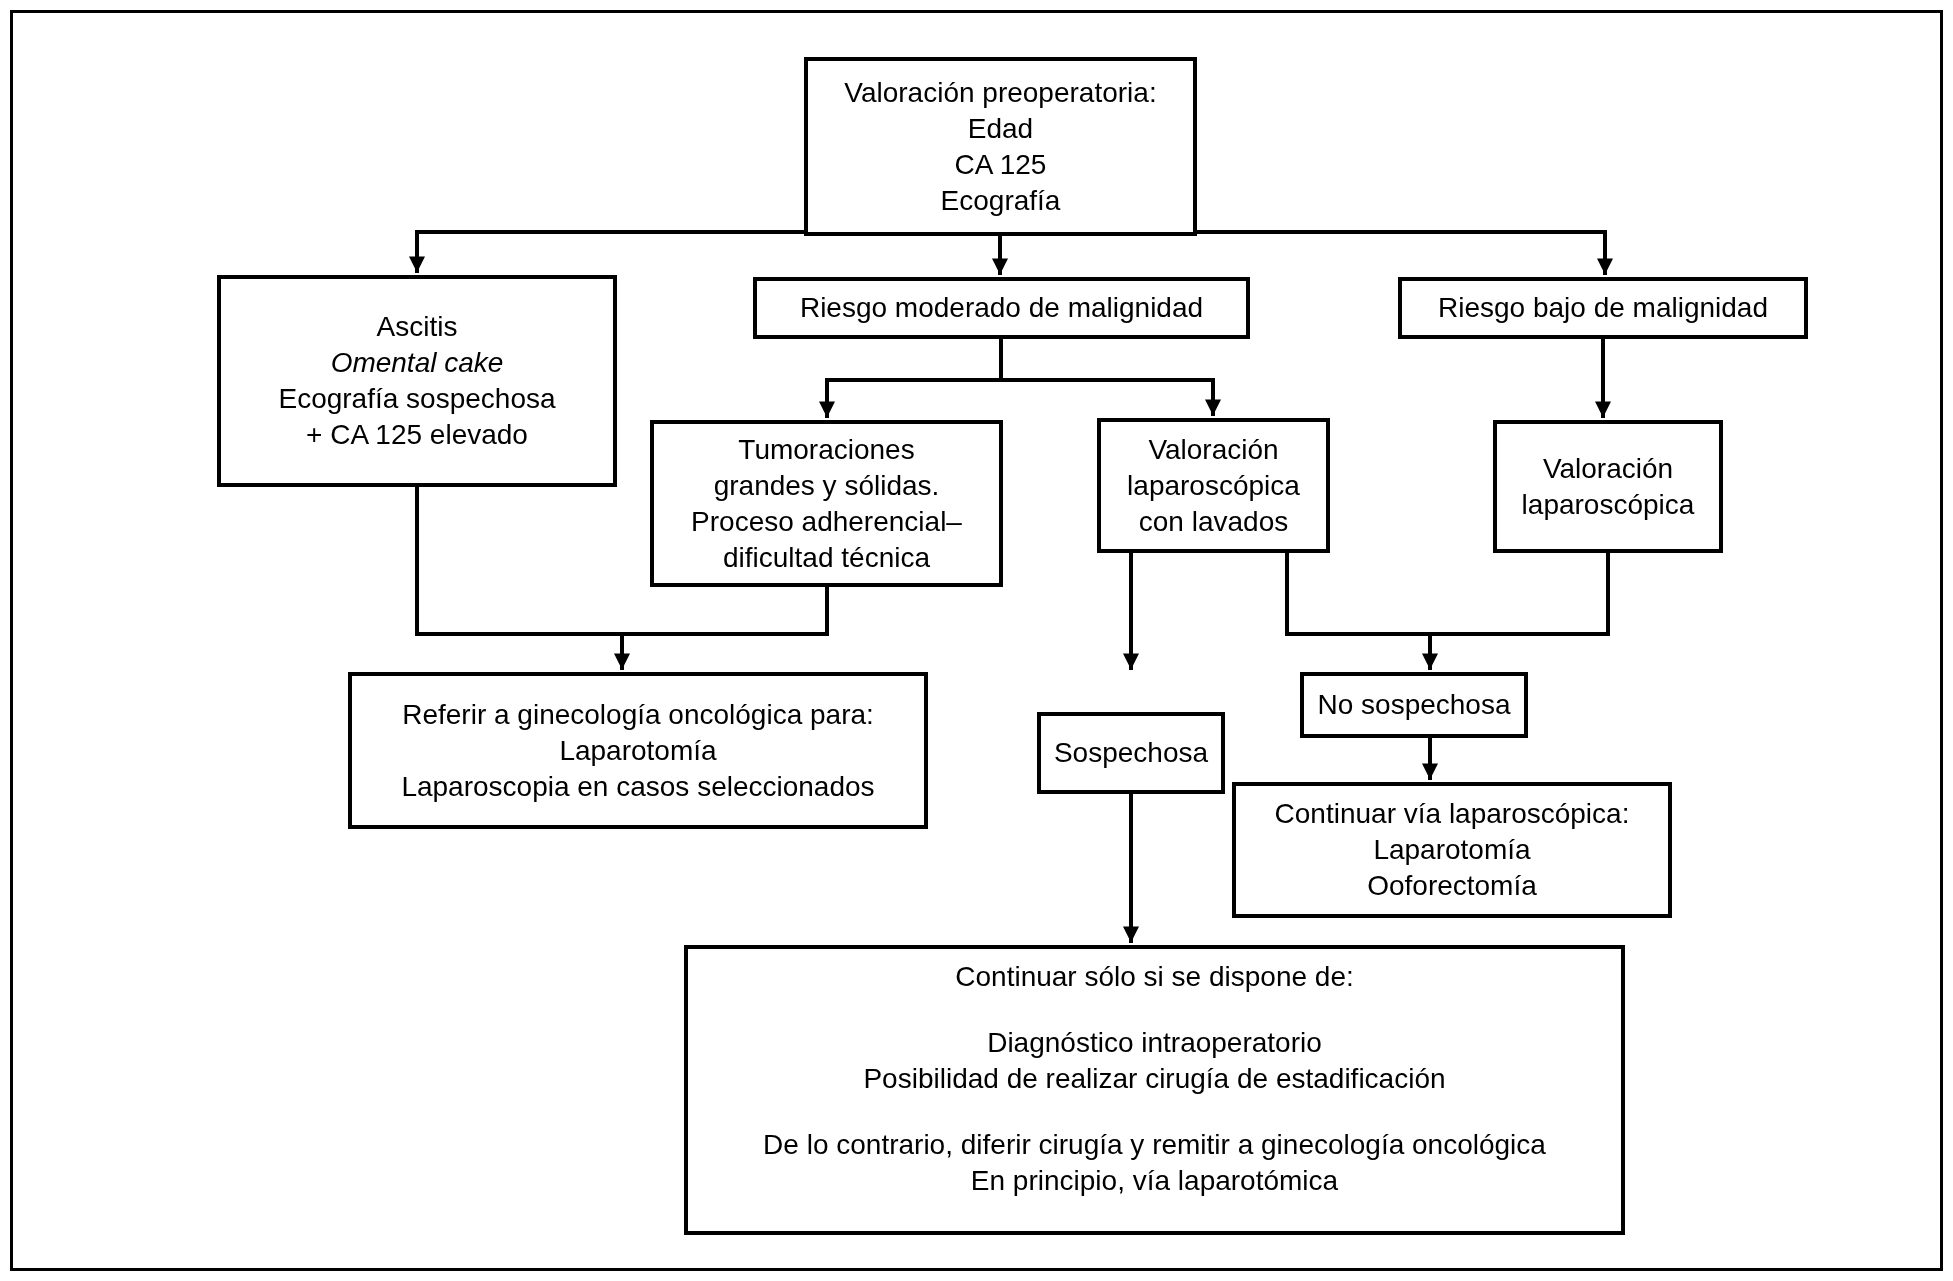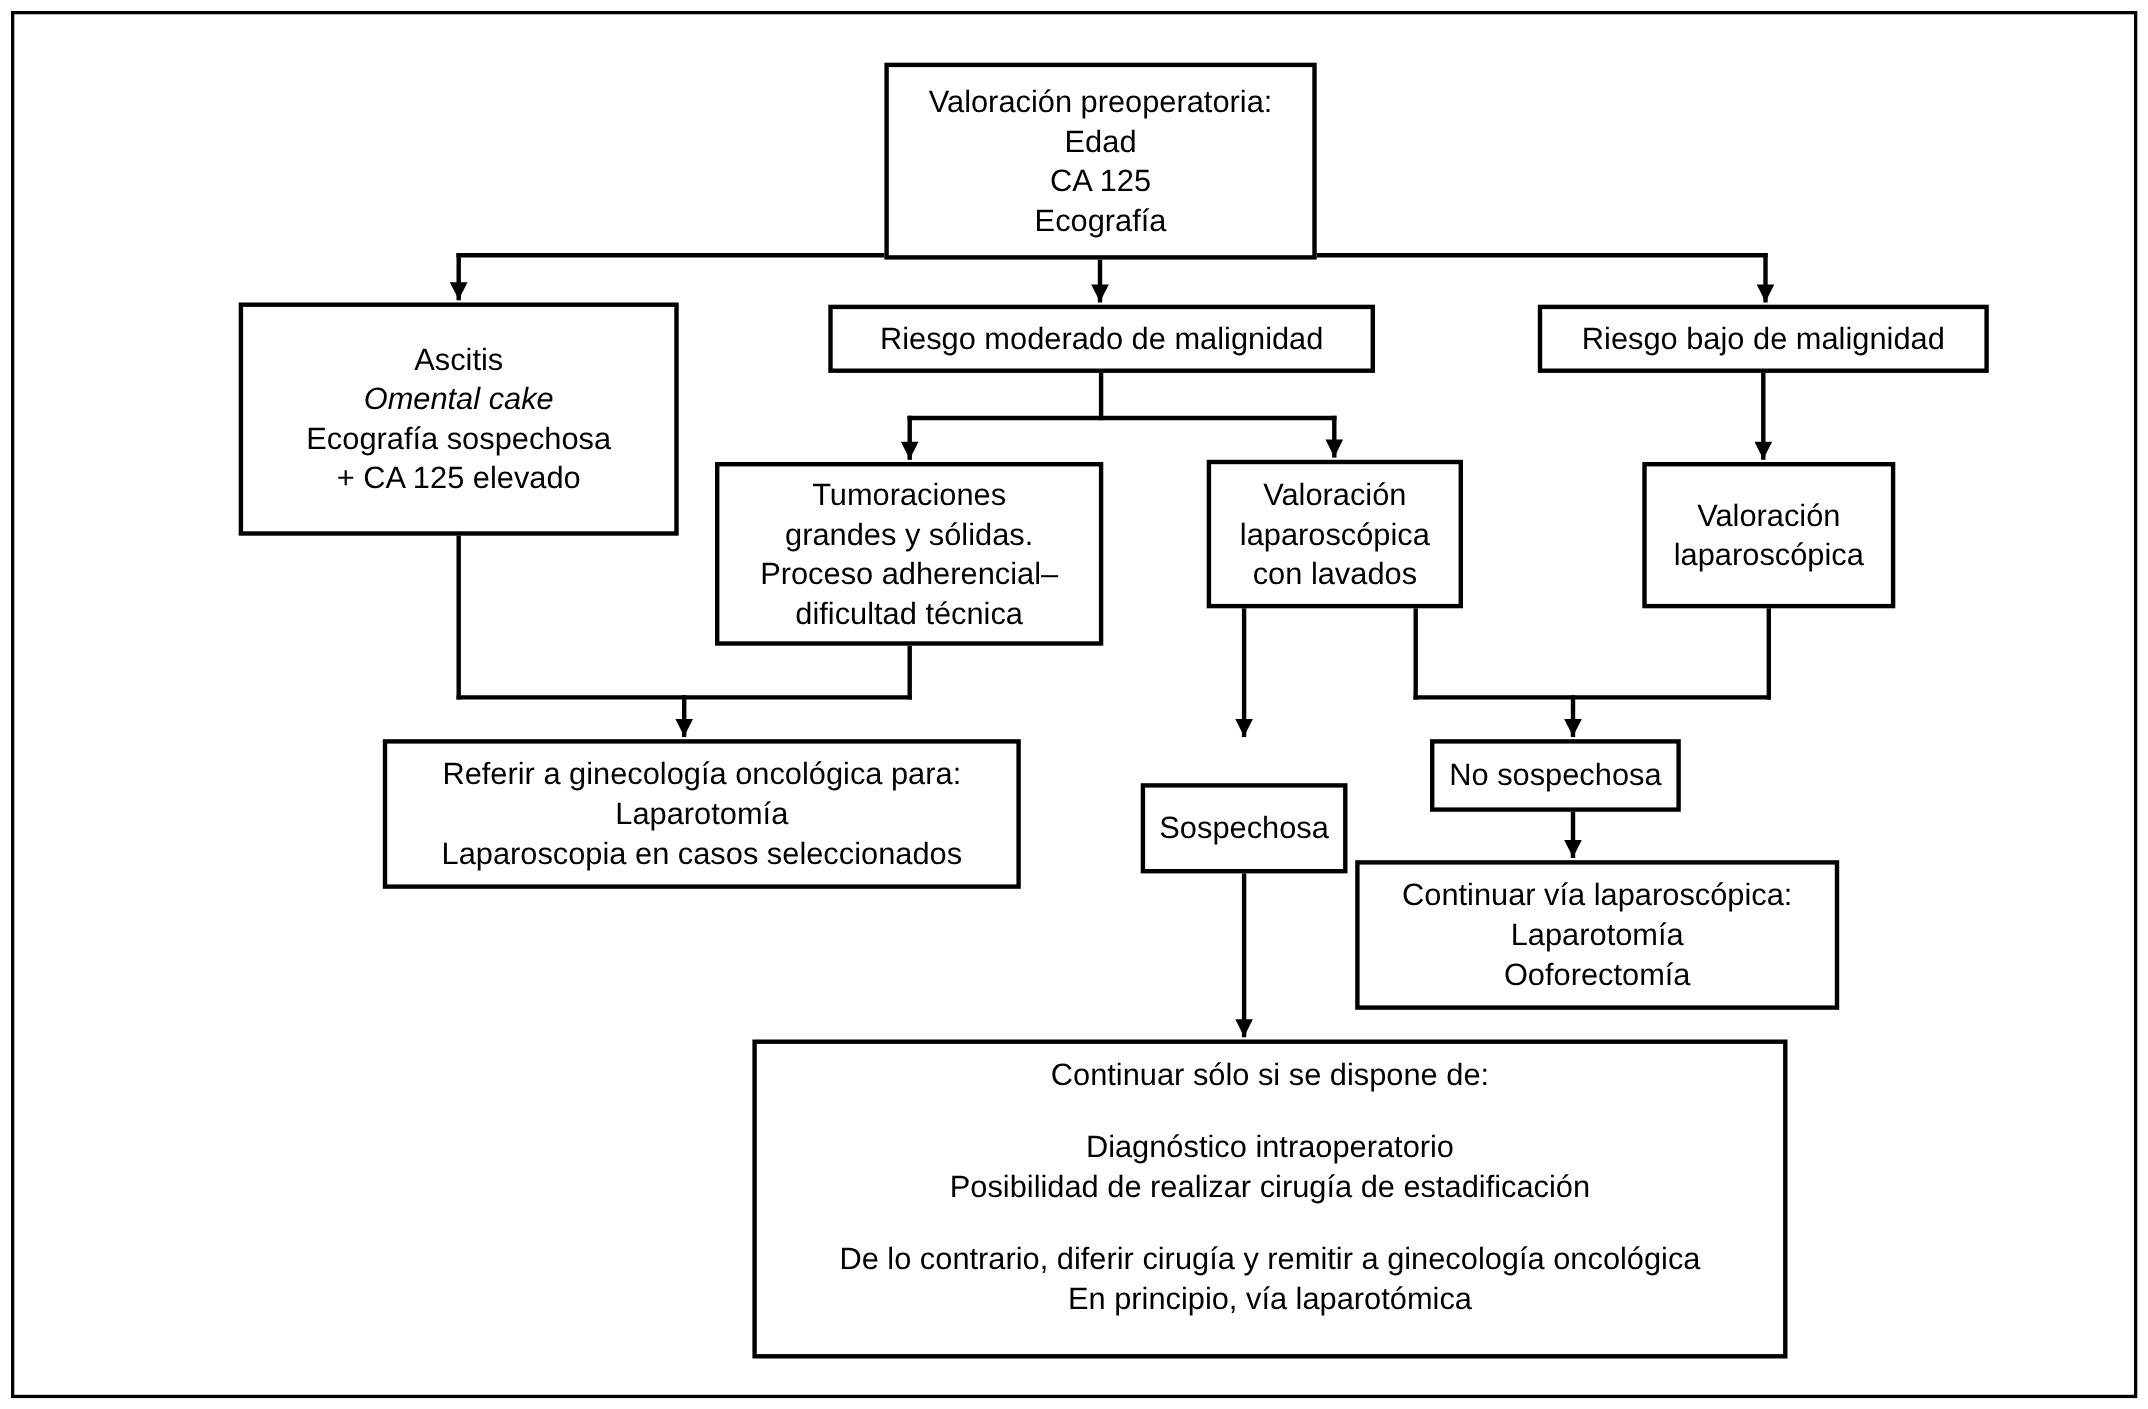--- a/index.html
+++ b/index.html
@@ -125,21 +125,21 @@
     <div class="ln">Valoración</div>
     <div class="ln">laparoscópica</div>
     <div class="ln">con lavados</div>
   </div>
 
   <div class="node" style="left:1493px; top:420px; width:230px; height:133px;">
     <div class="ln">Valoración</div>
     <div class="ln">laparoscópica</div>
   </div>
 
-  <div class="node" style="left:348px; top:672px; width:580px; height:136px;text-align:center;">
+  <div class="node" style="left:348px; top:672px; width:580px; height:157px;text-align:center;">
     <div class="ln">Referir a ginecología oncológica para:</div>
     <div class="ln">Laparotomía</div>
     <div class="ln">Laparoscopia en casos seleccionados</div>
   </div>
 
   <div class="node" style="left:1037px; top:672px; width:188px; height:82px;margin-top:40px;">
     <div class="ln">Sospechosa</div>
   </div>
 
   <div class="node" style="left:1300px; top:672px; width:228px; height:66px;">

